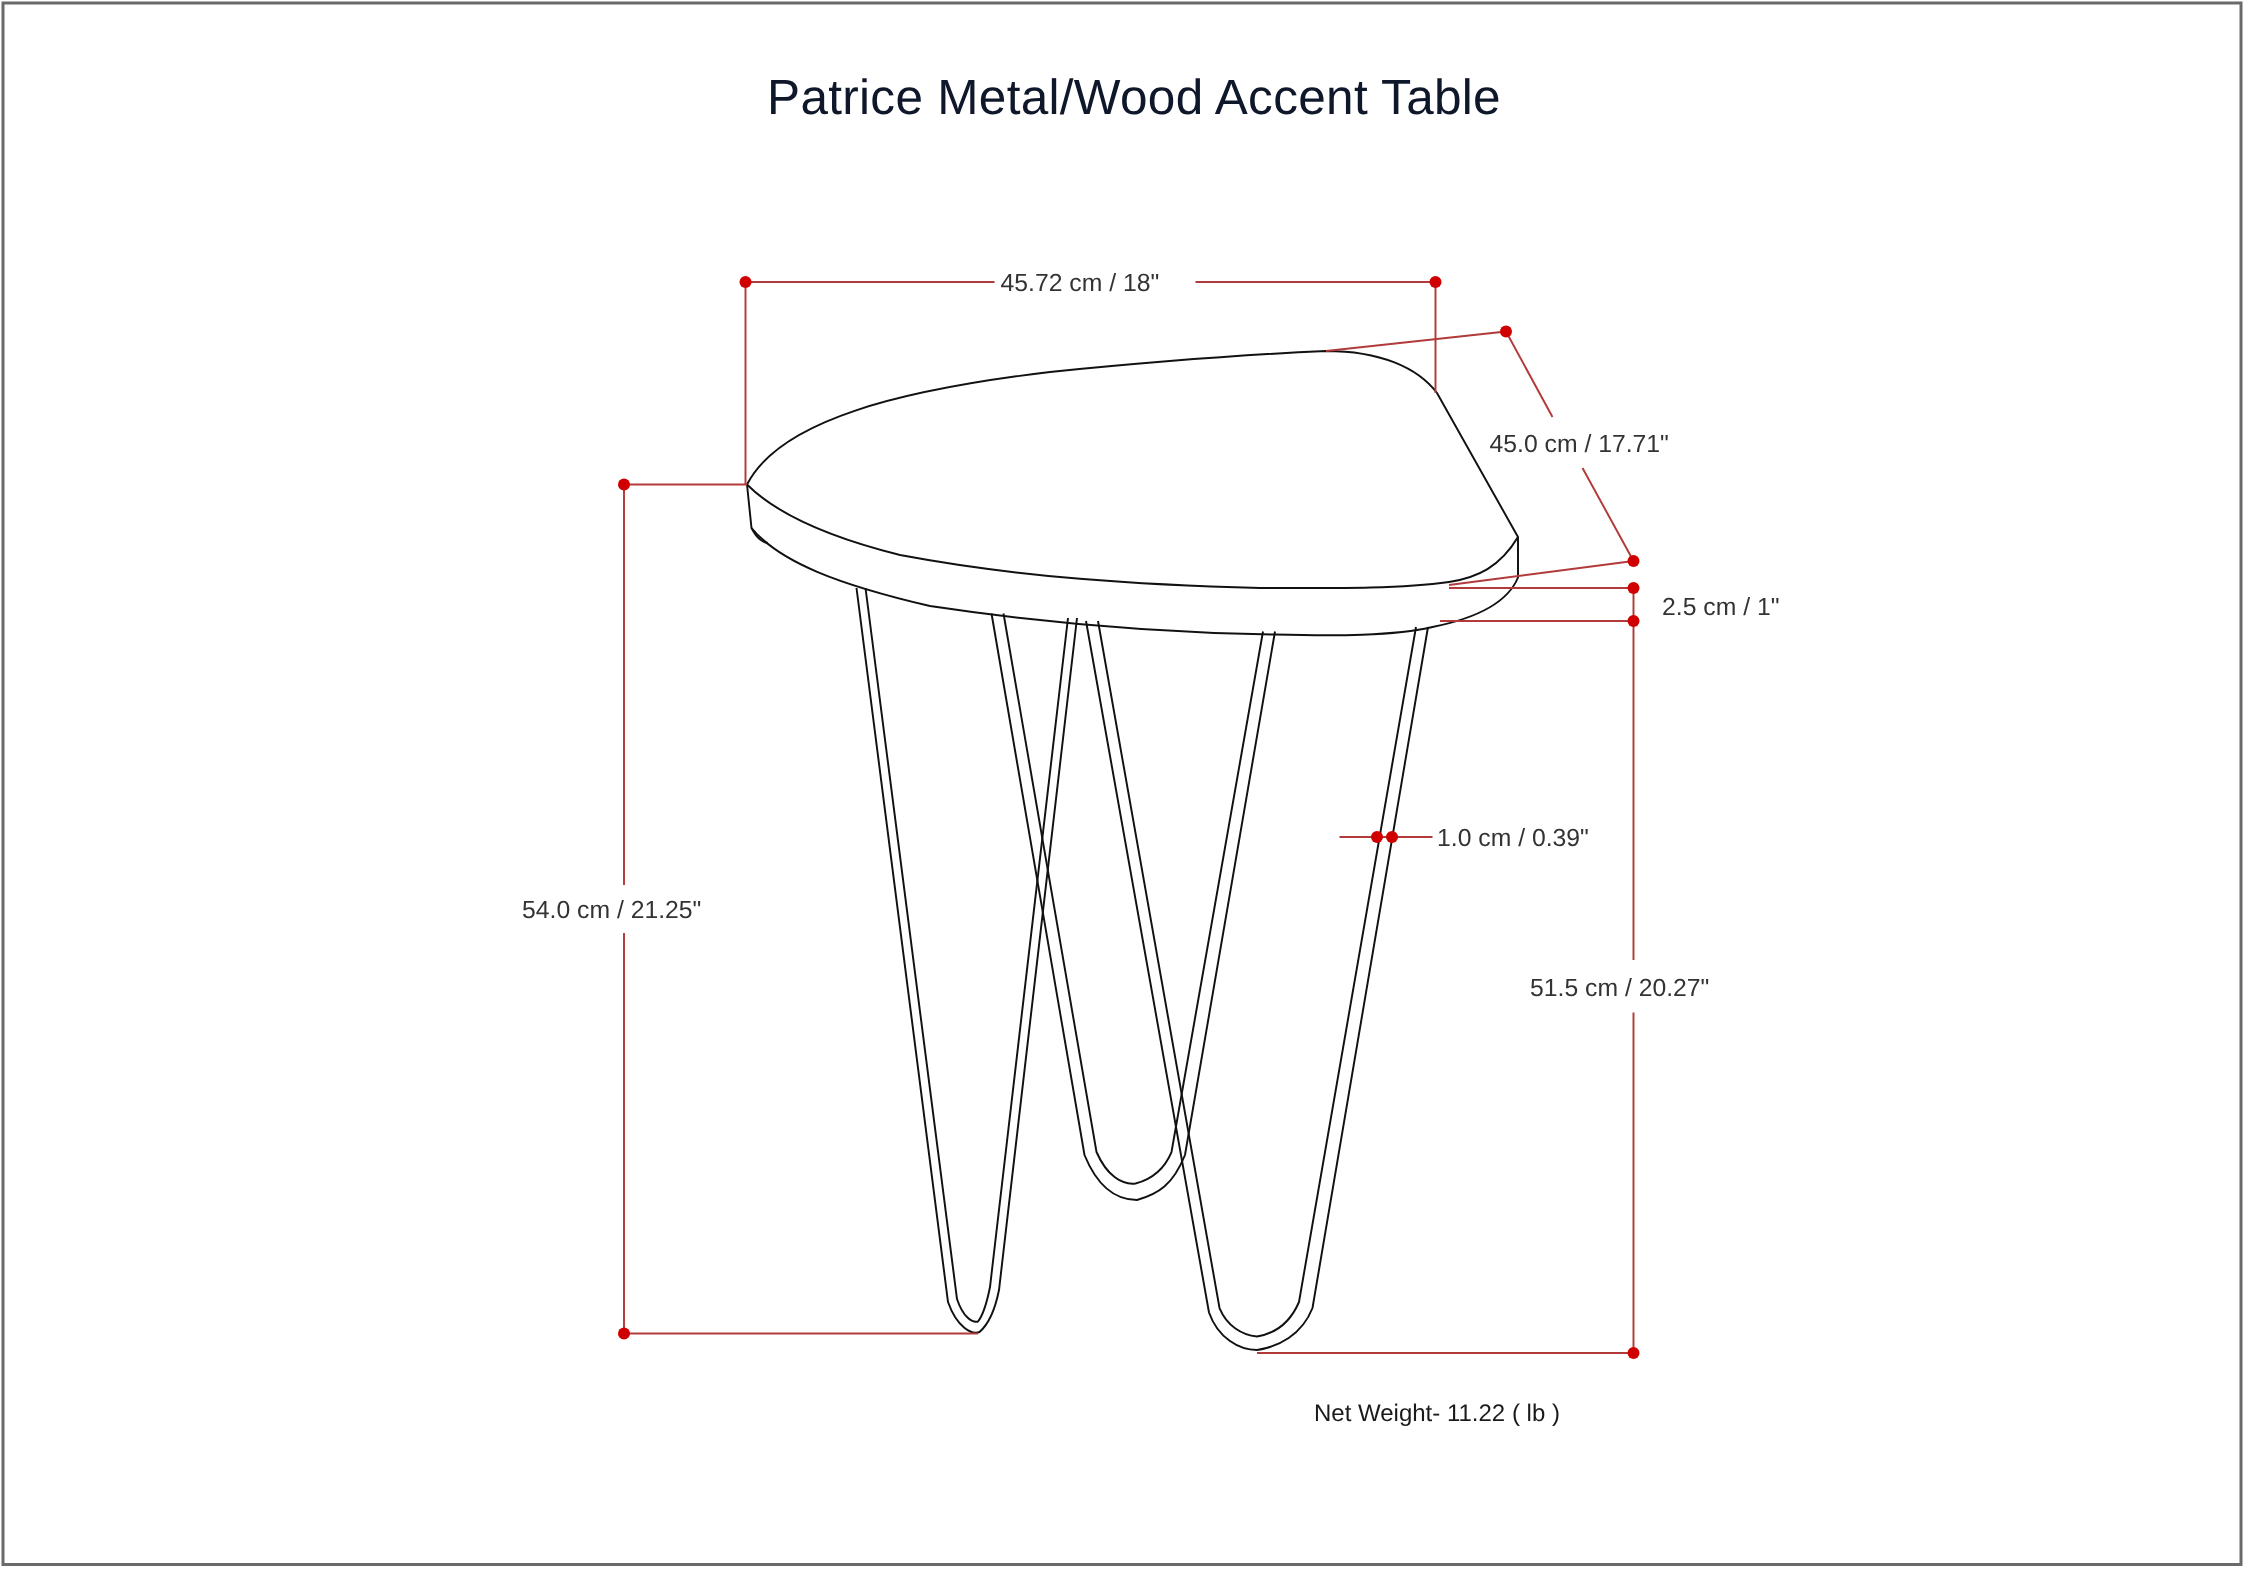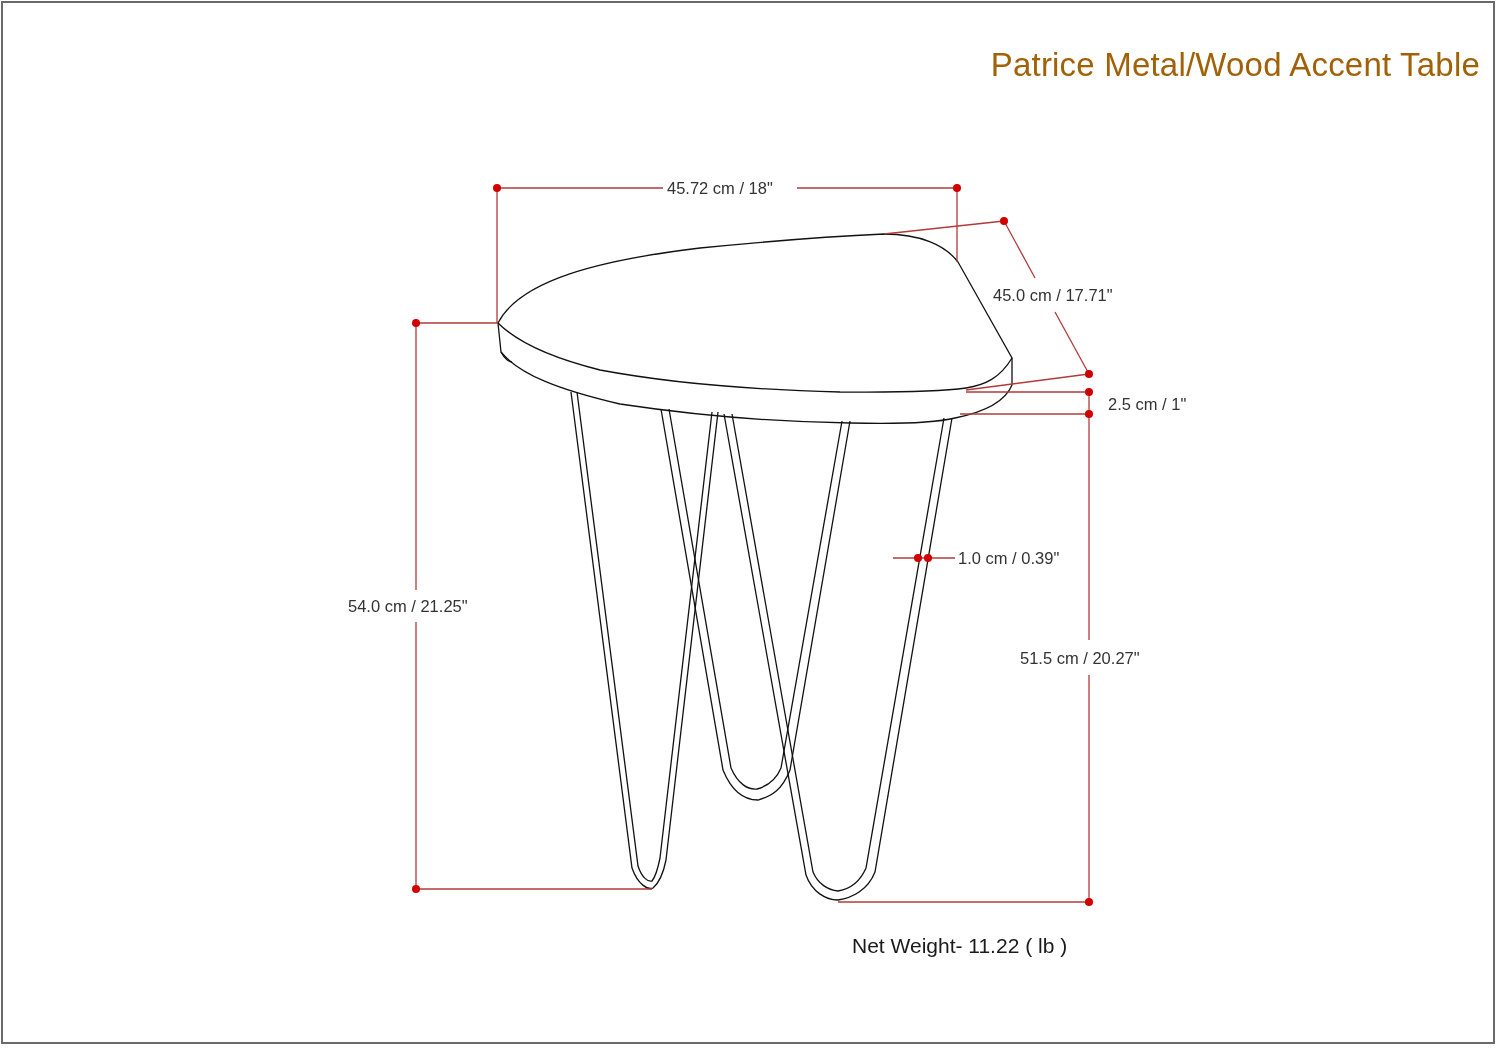--- a/index.html
+++ b/index.html
@@ -1,24 +1,24 @@
 <!DOCTYPE html>
 <html><head>
   <meta charset="utf-8">
   <style>
     html, body { margin: 0; padding: 0; background: #ffffff; }
     body { width: 1500px; height: 1049px; position: relative; overflow: hidden;
            font-family: "Liberation Sans", "DejaVu Sans", sans-serif; }
     .frame { position: absolute; left: 1px; top: 1px; width: 1494px; height: 1043px;
              border: 2px solid #6a6a6a; box-sizing: border-box; }
-    .title { position: absolute; left: 0; width: 1480px; top: 46px; text-align: right;
-             font-size: 33px; color: #a16207; letter-spacing: 0.2px; }
+    .title { position: absolute; left: 16px; width: 1480px; top: 46px; text-align: center;
+             font-size: 33px; color: #0f172a; letter-spacing: 0.2px; }
     svg.drawing { position: absolute; left: 0; top: 0; }
     .dim { font-size: 16.5px; fill: #333333; font-family: "Liberation Sans", "DejaVu Sans", sans-serif; }
-    .weight { position: absolute; left: 852px; top: 934px; font-size: 21px; color: #1a1a1a; }
+    .weight { position: absolute; left: 876px; top: 934px; font-size: 16px; color: #1a1a1a; }
   </style>
 </head>
 <body>
 
 <div class="frame"></div>
 
 <div class="title">Patrice Metal/Wood Accent Table</div>
 
 <svg class="drawing" width="1500" height="1049" viewBox="0 0 1500 1049" xmlns="http://www.w3.org/2000/svg">
 

